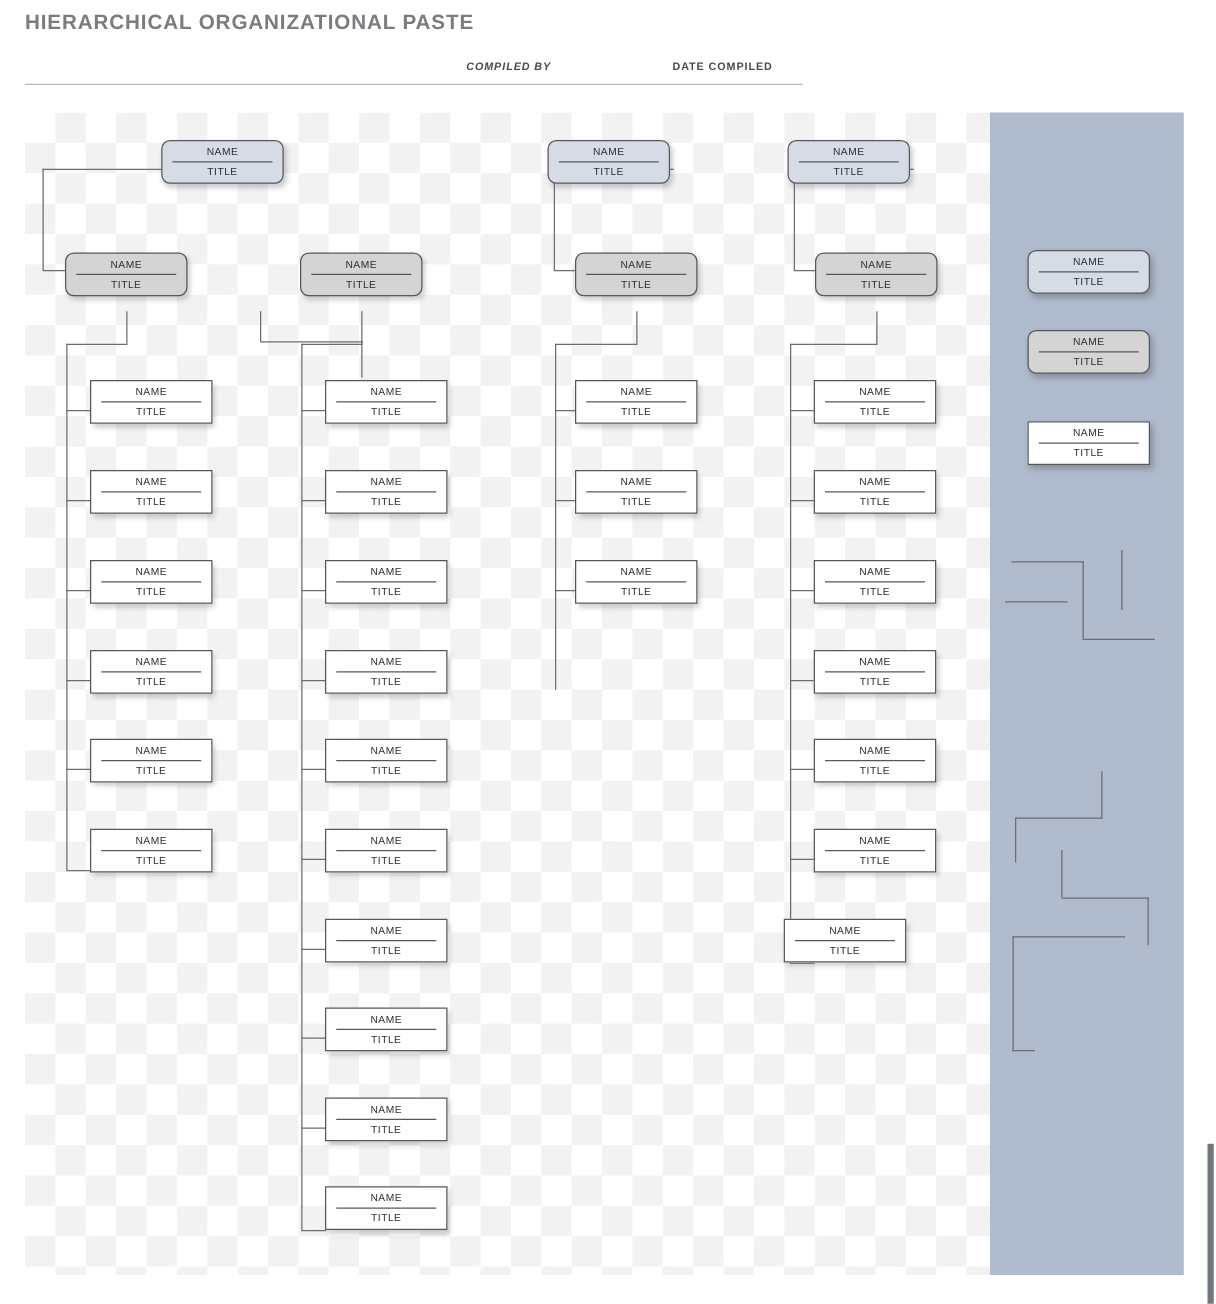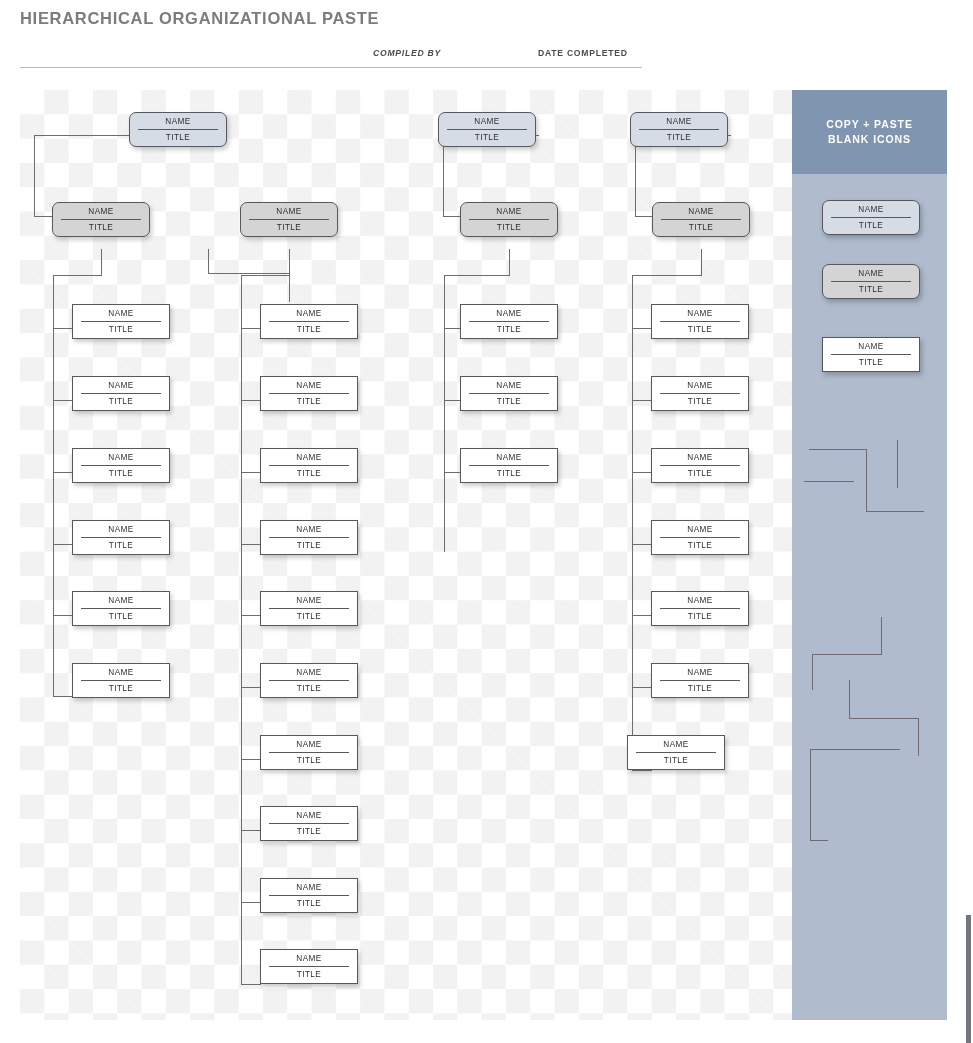--- a/index.html
+++ b/index.html
@@ -102,21 +102,21 @@
   }
 </style>
 </head>
 <body>
 
 <div id="page-title">HIERARCHICAL ORGANIZATIONAL PASTE</div>
 
 <div id="meta-row">
   <div class="meta-label" style="left:110px;margin-top:45px;">COMPANY</div>
   <div class="meta-label" style="left:353px;font-style:italic;">COMPILED BY</div>
-  <div class="meta-label" style="left:518px;">DATE COMPLETED</div>
+  <div class="meta-label" style="left:518px;">DATE COMPILED</div>
 </div>
 <div id="meta-underline"></div>
 
 <div id="canvas">
 
   <div class="node blue" style="left:109px;top:22px;">
     <div class="nm">NAME</div>
     <div class="tt">TITLE</div>
   </div>
 
@@ -336,24 +336,20 @@
   <div class="ln h" style="left:612px;top:680px;width:20px;"></div>
   <div class="node white" style="left:607px;top:645px;">
     <div class="nm">NAME</div>
     <div class="tt">TITLE</div>
   </div>
 
 </div>
 
 <div id="sidebar">
 
-  <div id="sidebar-header">
-    <div class="sh-line">COPY + PASTE</div>
-    <div class="sh-line">BLANK ICONS</div>
-  </div>
 
   <div class="node blue" style="left:30px;top:110px;">
     <div class="nm">NAME</div>
     <div class="tt">TITLE</div>
   </div>
 
   <div class="node gray" style="left:30px;top:174px;">
     <div class="nm">NAME</div>
     <div class="tt">TITLE</div>
   </div>

